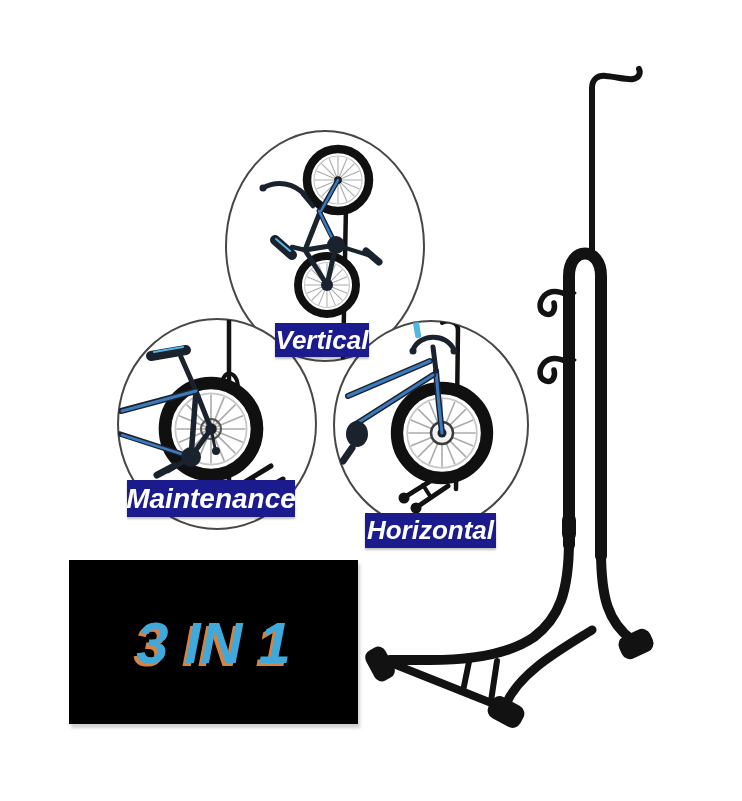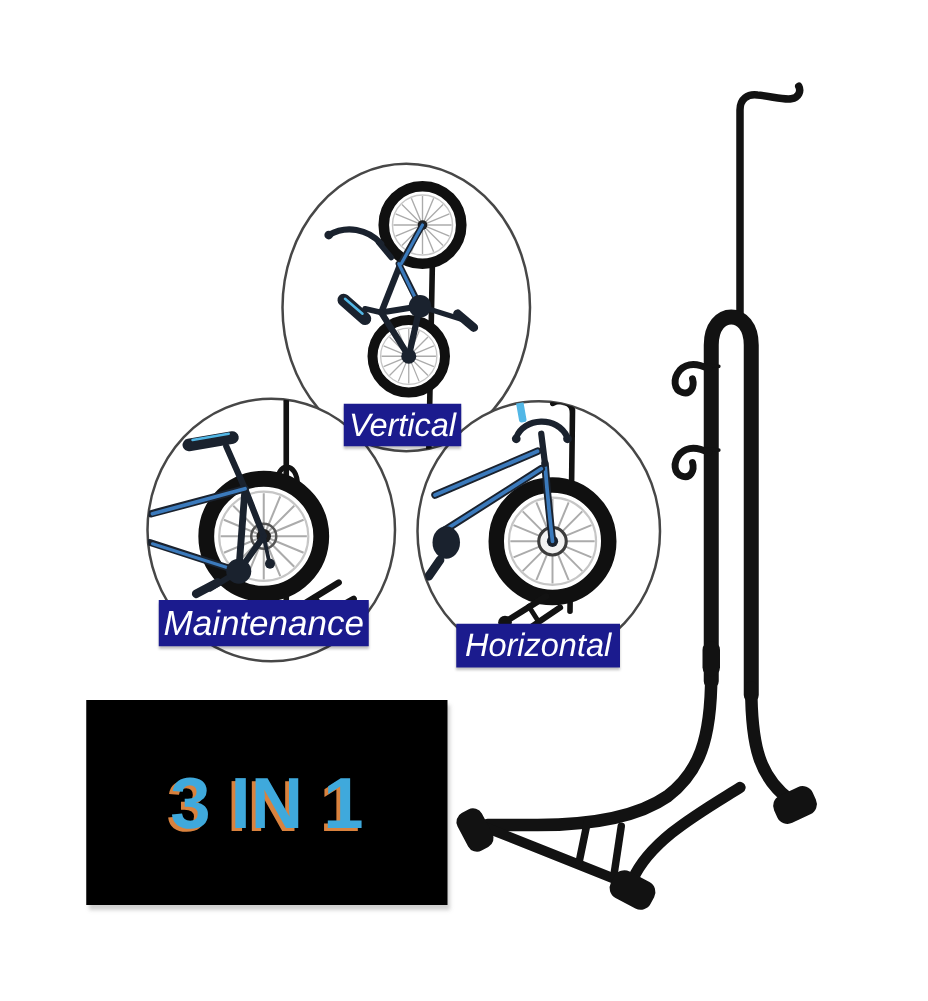--- a/index.html
+++ b/index.html
@@ -14,37 +14,37 @@
   .fr{stroke:var(--bike-frame,#1a222e);fill:none;stroke-linecap:round;stroke-linejoin:round;}
   .ac{stroke:var(--bike-accent,#3b7abc);fill:none;stroke-linecap:round;}
   .acl{stroke:var(--bike-accent-light,#52b7e6);fill:none;stroke-linecap:round;}
   .fill-dark{fill:var(--bike-frame,#1a222e);}
   .fill-stand{fill:var(--stand,#121212);}
   .mode-circle{fill:#ffffff;stroke:var(--circle-border,#474747);stroke-width:2;}
   
   .mode-label{
     position:absolute;display:flex;align-items:center;justify-content:center;
     background:var(--label-bg,#1b1b8e);color:var(--label-text,#fff);
-    font-style:italic;font-weight:normal;white-space:nowrap;overflow:visible;
+    font-style:italic;font-weight:bold;white-space:nowrap;overflow:visible;
     box-shadow:0 2px 2px rgba(0,0,0,0.25);
   }
   #label-vertical{left:275px;top:323px;width:94px;height:34px;font-size:26px;}
   #label-maintenance{left:127px;top:480px;width:168px;height:37px;font-size:28px;}
-  #label-horizontal{left:365px;top:499px;width:131px;height:35px;font-size:26px;}
+  #label-horizontal{left:365px;top:513px;width:131px;height:35px;font-size:26px;}
   
   #banner{
     position:absolute;left:69px;top:560px;width:289px;height:164px;
     background:var(--banner-bg,#000);
     display:flex;flex-direction:column;align-items:center;justify-content:center;
     gap:10px;padding-top:2px;box-sizing:border-box;
     box-shadow:2px 4px 3px rgba(120,120,120,0.35);
   }
   .banner-line{
     color:var(--banner-text,#3fa9dc);
-    font-weight:bold;line-height:1;
+    font-style:italic;font-weight:bold;line-height:1;
     text-shadow:-3px 3px 0 var(--banner-shadow,#d9823e);
     white-space:nowrap;
   }
   #banner-line1{font-size:58px;}
   #banner-line2{font-size:53px;}
 </style>
 </head>
 <body>
 
 <div id="stage">

